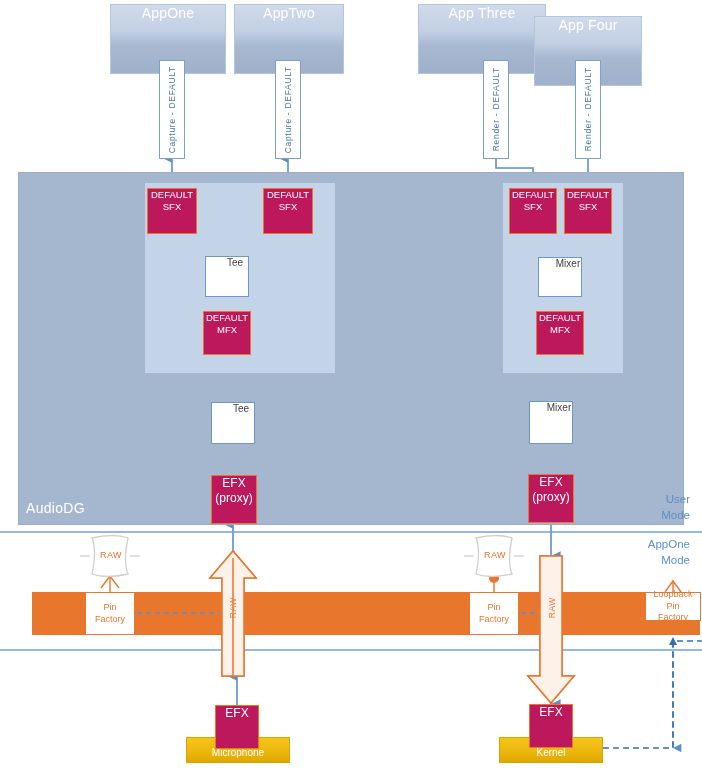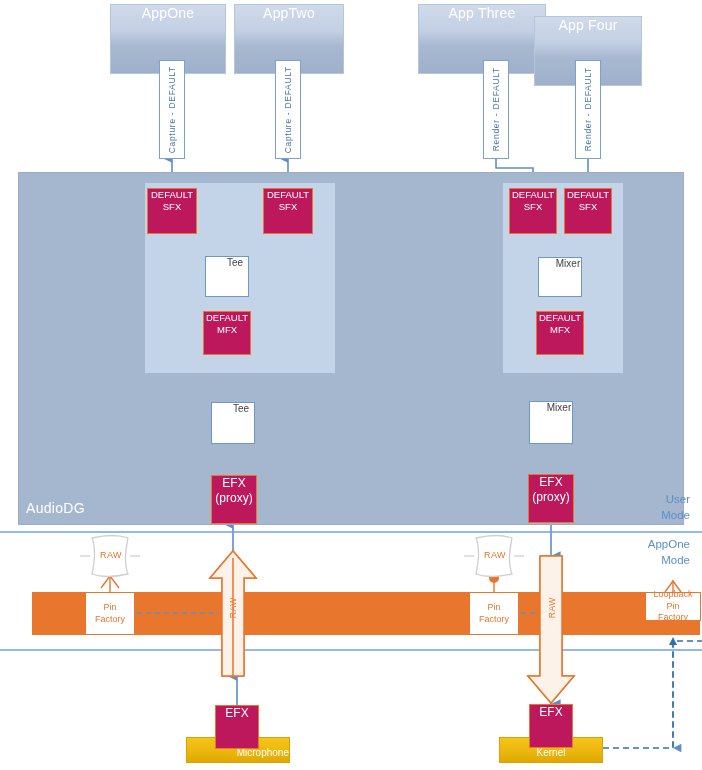--- a/index.html
+++ b/index.html
@@ -292,21 +292,21 @@
   <div class="abs pinfactory" style="left:469px;top:592px;width:50px;height:43px;">
     <span>Pin</span>
     <span>Factory</span>
   </div>
   <div class="abs pinfactory" style="left:645px;top:592px;width:56px;height:29px;">
     <span>Loopback</span>
     <span>Pin</span>
     <span>Factory</span>
   </div>
 
-  <div class="abs device" style="left:186px;top:737px;width:104px;height:26px;justify-content:flex-end;">
+  <div class="abs device" style="left:186px;top:737px;width:104px;height:26px;">
     <span>Microphone</span>
   </div>
   <div class="abs orange big" style="left:215px;top:705px;width:44px;height:44px;">
     <span>EFX</span>
   </div>
 
   <div class="abs device" style="left:499px;top:737px;width:104px;height:26px;">
     <span>Kernel</span>
   </div>
   <div class="abs orange big" style="left:529px;top:704px;width:44px;height:44px;">

